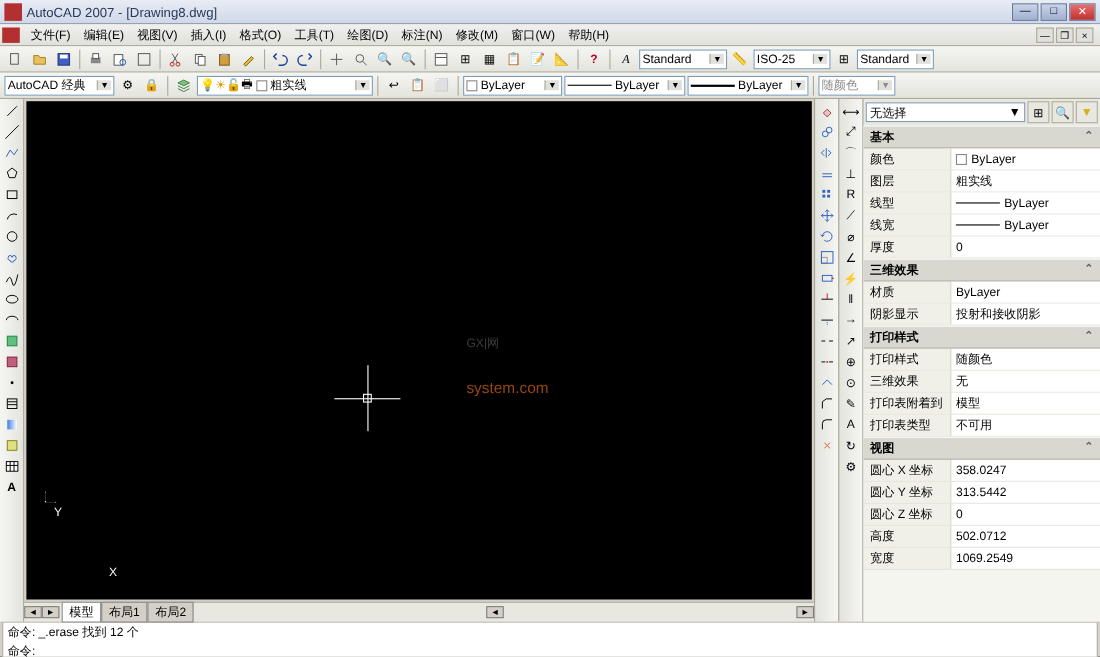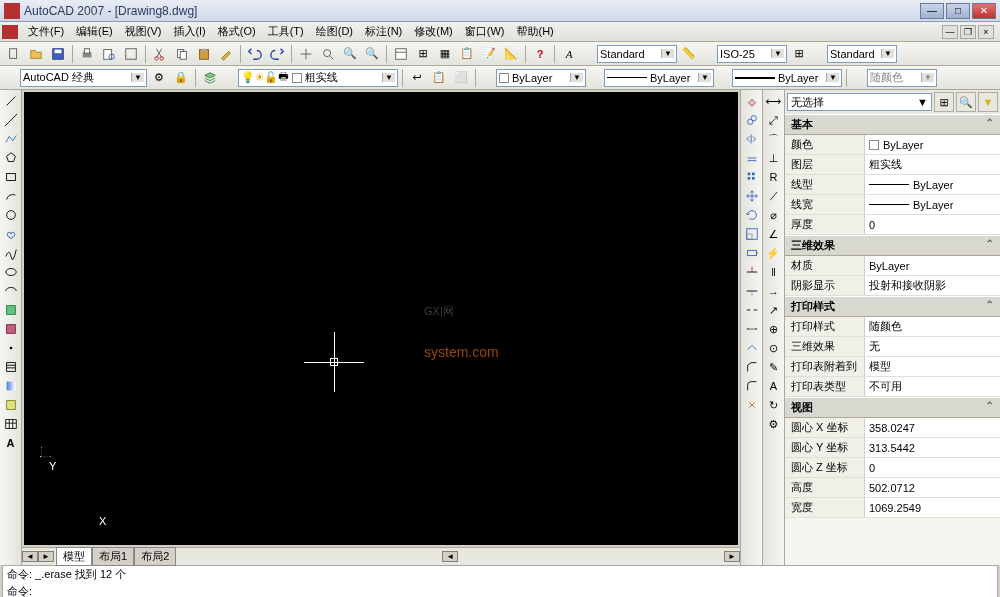--- a/index.html
+++ b/index.html
@@ -13,21 +13,21 @@
 .win-btn.close { background: linear-gradient(to bottom,#e87070,#c03030); color: white; }
 
 .menubar { height: 20px; background: linear-gradient(to bottom,#f0f0ee,#e0e0dc); border-bottom: 1px solid #aca899; display: flex; align-items: center; padding: 0 2px; }
 .menubar .menu-item { padding: 2px 6px; cursor: pointer; }
 .doc-btns { margin-left: auto; display: flex; gap: 2px; padding-right: 4px; }
 .doc-btn { width: 16px; height: 14px; background: #e0e0dc; border: 1px solid #aca899; font-size: 9px; display: flex; align-items: center; justify-content: center; cursor: pointer; }
 
 .toolbar-row { height: 24px; background: linear-gradient(to bottom,#f5f5f2,#e4e4de); border-bottom: 1px solid #aca899; display: flex; align-items: center; padding: 0 4px; gap: 2px; }
 .tb-btn { width: 20px; height: 20px; display: flex; align-items: center; justify-content: center; cursor: pointer; border: 1px solid transparent; }
 .tb-sep { width: 1px; height: 18px; background: #aca899; margin: 0 2px; }
-.tb-combo { height: 18px; border: 1px solid #7f9db9; background: white; display: flex; align-items: center; padding: 0 2px; font-size: 11px; margin-left: 16px; }
+.tb-combo { height: 18px; border: 1px solid #7f9db9; background: white; display: flex; align-items: center; padding: 0 2px; font-size: 11px; }
 .tb-combo .dd { margin-left: auto; padding: 0 2px; background: #e0e0dc; border-left: 1px solid #aca899; font-size: 8px; }
 
 .main { display: flex; height: 475px; }
 .left-tools { width: 22px; background: linear-gradient(to right,#f5f5f2,#e4e4de); border-right: 1px solid #aca899; display: flex; flex-direction: column; padding: 2px 0; gap: 1px; }
 .vt-btn { width: 20px; height: 18px; display: flex; align-items: center; justify-content: center; cursor: pointer; margin: 0 auto; }
 
 .canvas-area { flex: 1; display: flex; flex-direction: column; background: #d4d0c8; }
 .canvas { flex: 1; background: black; position: relative; margin: 2px; }
 .crosshair { position: absolute; left: 310px; top: 270px; }
 .crosshair .h { position: absolute; width: 60px; height: 1px; background: white; left: -30px; top: 0; }
@@ -198,21 +198,21 @@
       <span class="dd">▼</span>
     </div>
   <div class="tb-btn">⊞</div>
   <div class="tb-combo" style="width:70px;">
       <span>Standard</span>
       <span class="dd">▼</span>
     </div>
 </div>
 
 <div class="toolbar-row">
-  <div class="tb-combo" style="width:127px;">
+  <div class="tb-combo" style="width:100px;">
       <span>AutoCAD 经典</span>
       <span class="dd">▼</span>
     </div>
   <div class="tb-btn">⚙</div>
   <div class="tb-btn">🔒</div>
   <div class="tb-sep"></div>
   <div class="tb-btn">
       <svg viewBox="0 0 16 16">
         <path d="M2 5l6-3 6 3-6 3z" fill="#80c080" stroke="#408040"></path>
         <path d="M2 8l6 3 6-3" fill="none" stroke="#408040"></path>

